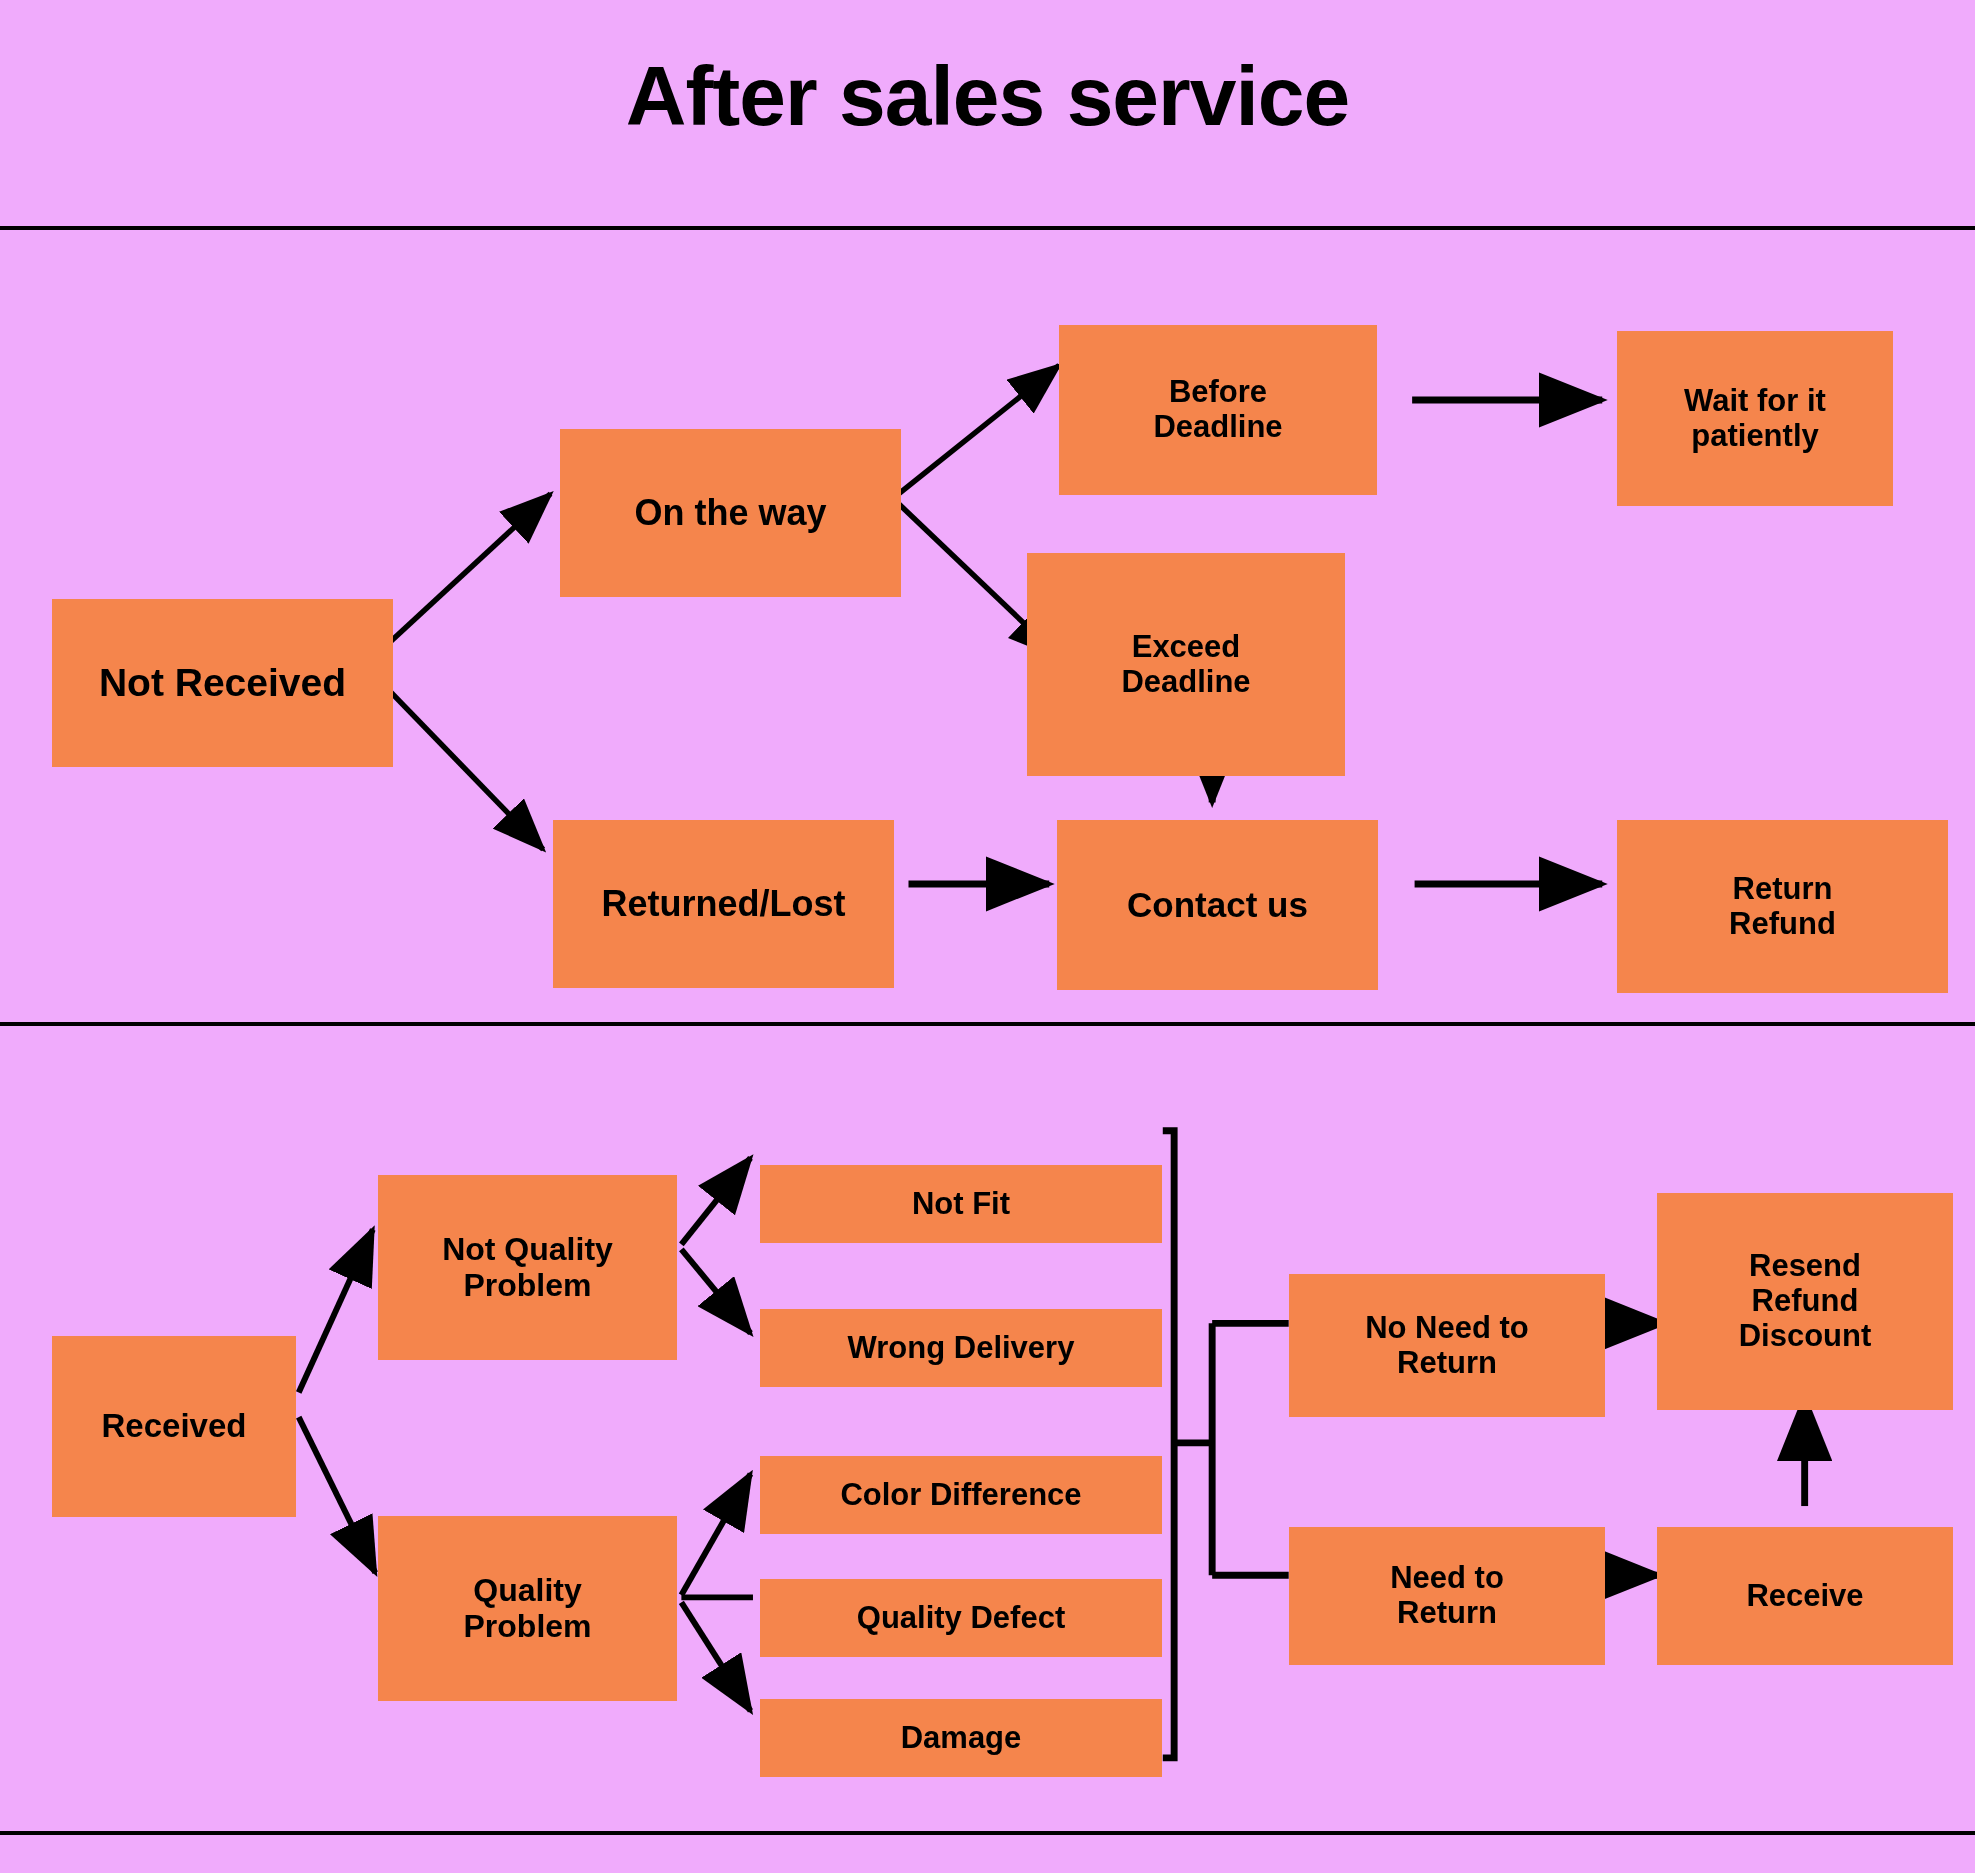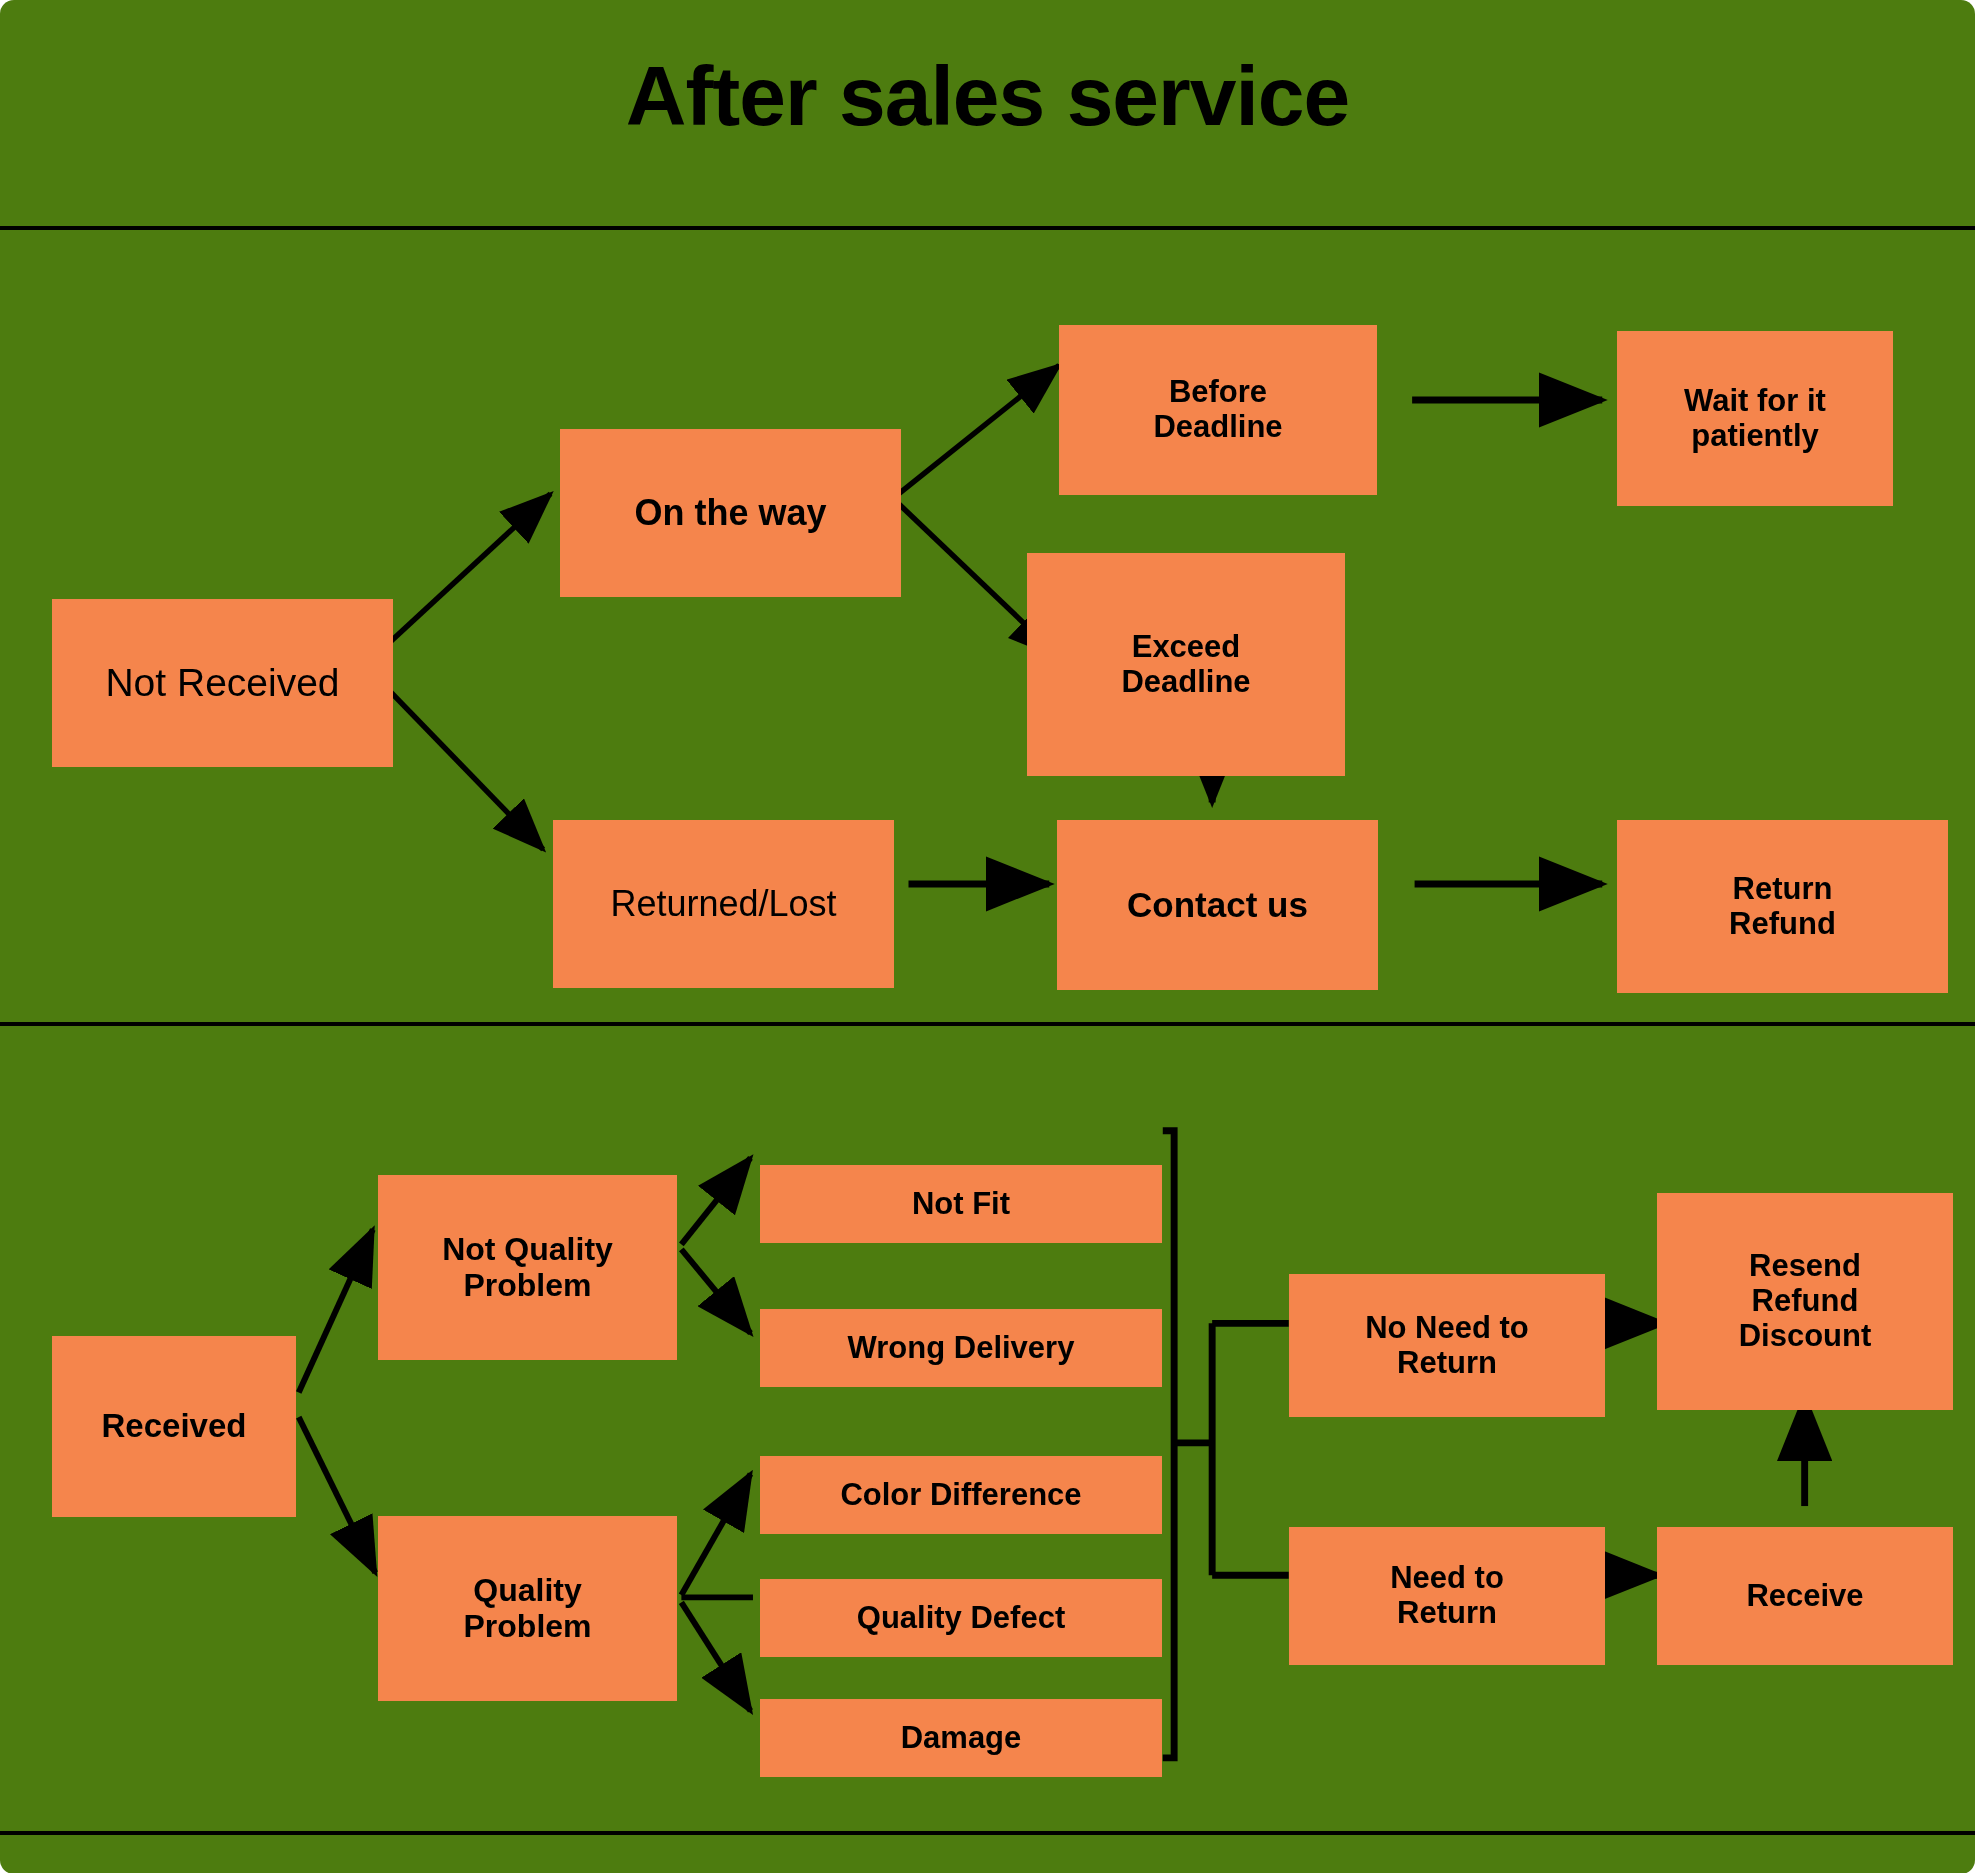--- a/index.html
+++ b/index.html
@@ -7,23 +7,22 @@
     padding: 0;
     background: #ffffff;
   }
   body {
     font-family: "Liberation Sans", sans-serif;
   }
   #page {
     position: relative;
     width: 1975px;
     height: 1874px;
-    background: #4d7c0f;
+    background: #f0abfc;
     overflow: hidden;
-    border-radius: 14px;
   }
   #flow-svg {
     position: absolute;
     left: 0;
     top: 0;
     width: 1975px;
     height: 1874px;
   }
   .title {
     position: absolute;
@@ -47,21 +46,21 @@
     text-align: center;
     font-weight: bold;
     line-height: 1.12;
     font-size: 31px;
     padding: 0 5px;
     box-sizing: border-box;
     white-space: pre-line;
     margin-top: 20px;
   }
   .node.light {
-    font-weight: normal;
+    font-weight: bold;
   }
   .sep {
     position: absolute;
     left: 0;
     width: 1975px;
     height: 3.5px;
     background: #000000;
   }
 </style>
 </head>

